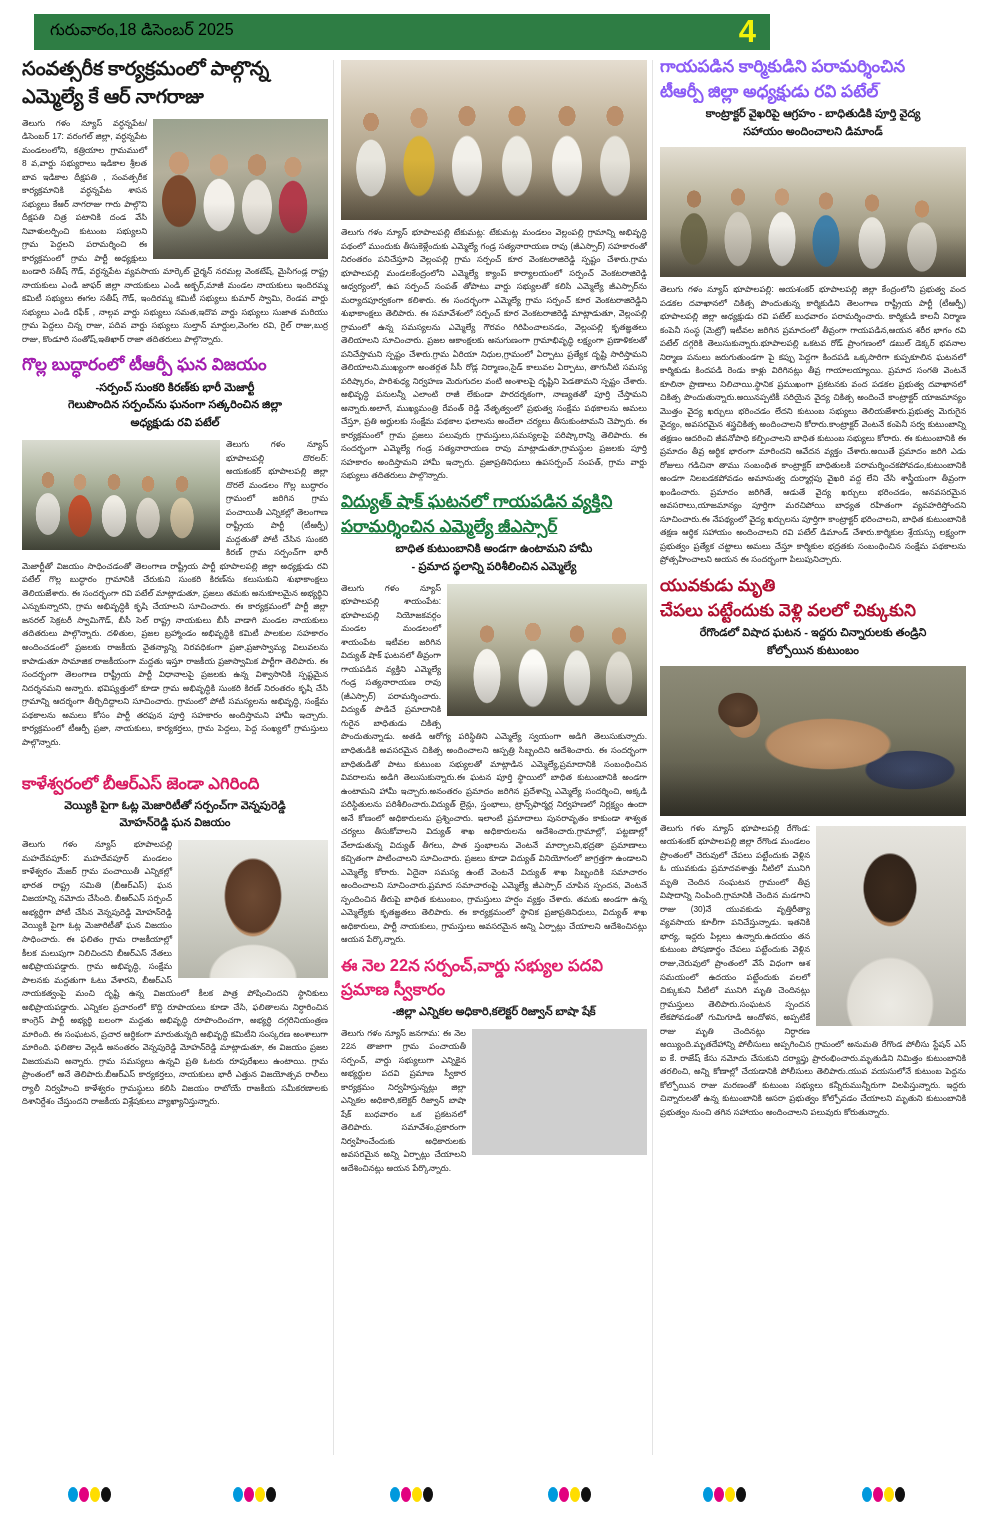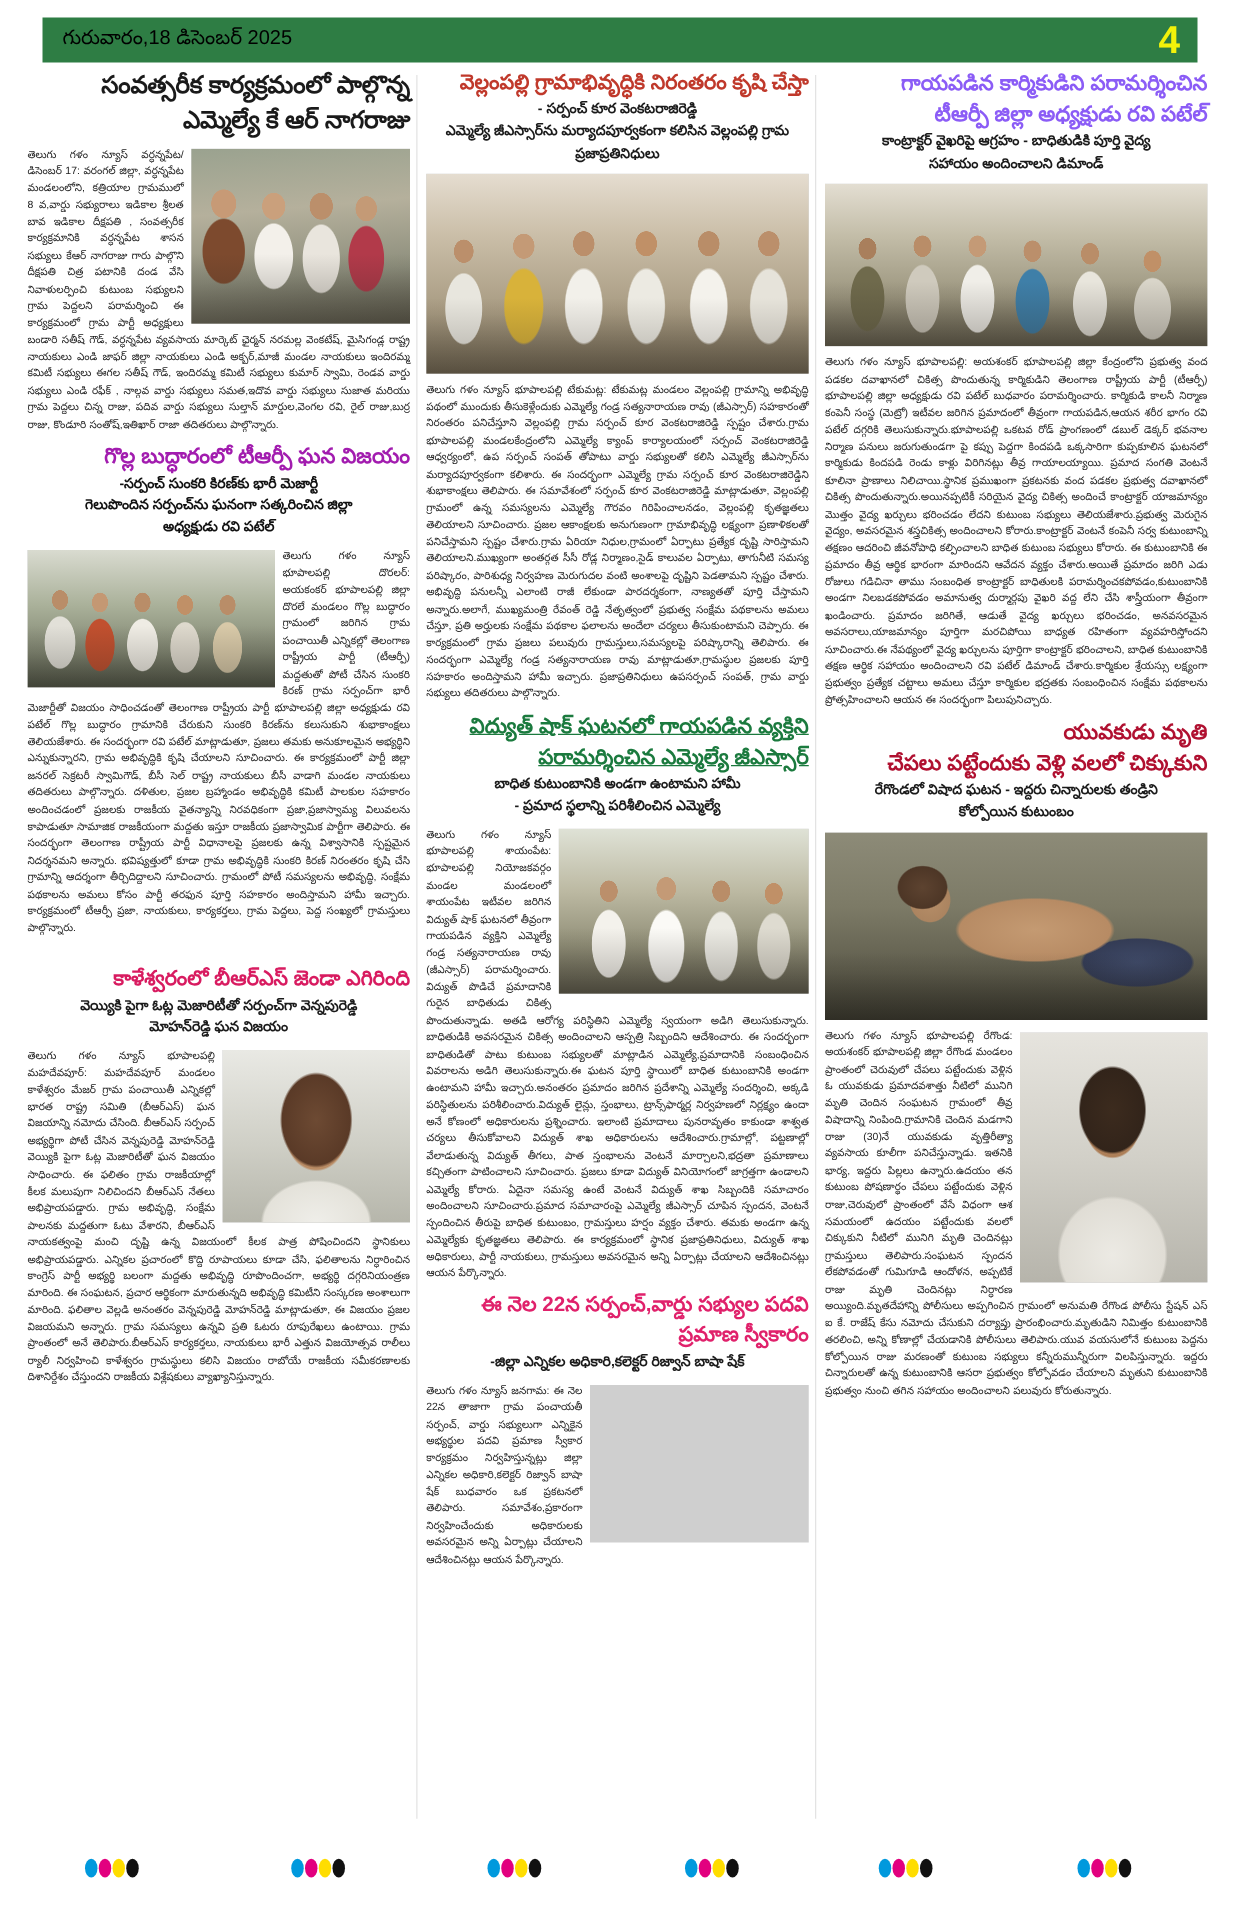--- a/index.html
+++ b/index.html
@@ -15,21 +15,21 @@
     height: 1525px;
     background: #ffffff;
     overflow: hidden;
   }
 
   
   .masthead {
     position: absolute;
     left: 34px;
     top: 14px;
-    width: 924px;
+    width: 736px;
     height: 36px;
     background: #2e7d44;
     display: flex;
     align-items: center;
     justify-content: space-between;
     padding: 0 14px 0 16px;
   }
   .masthead-pageno {
     color: #f2f20a;
     font-size: 31px;
@@ -53,21 +53,21 @@
     top: 60px;
     width: 1px;
     height: 1395px;
     background: #e3e3e3;
   }
   .vrule-1 { left: 333px; }
   .vrule-2 { left: 652px; }
 
   
   .hl {
-    text-align: right;
+    text-align: left;
     line-height: 1.3;
     font-weight: bold;
     margin-bottom: 3px;
   }
   .hl-main-black {
     color: #1a1a1a;
     font-size: 19.5px;
     letter-spacing: -0.2px;
   }
   .hl-red {
@@ -260,26 +260,20 @@
           "></div>
         </div>
         <div class="body">తెలుగు గళం న్యూస్ భూపాలపల్లి మహదేవపూర్: మహదేవపూర్ మండలం కాళేశ్వరం మేజర్ గ్రామ పంచాయితీ ఎన్నికల్లో భారత రాష్ట్ర సమితి (బీఆర్ఎస్) ఘన విజయాన్ని నమోదు చేసింది. బీఆర్ఎస్ సర్పంచ్ అభ్యర్థిగా పోటీ చేసిన వెన్నపురెడ్డి మోహన్‌రెడ్డి వెయ్యికి పైగా ఓట్ల మెజారిటీతో ఘన విజయం సాధించారు. ఈ ఫలితం గ్రామ రాజకీయాల్లో కీలక మలుపుగా నిలిచిందని బీఆర్ఎస్ నేతలు అభిప్రాయపడ్డారు. గ్రామ అభివృద్ధి, సంక్షేమ పాలనకు మద్దతుగా ఓటు వేశారని, బీఆర్ఎస్ నాయకత్వంపై మంచి దృష్టి ఉన్న విజయంలో కీలక పాత్ర పోషించిందని స్థానికులు అభిప్రాయపడ్డారు. ఎన్నికల ప్రచారంలో కొద్ది రూపాయలు కూడా చేసి, ఫలితాలను నిర్ధారించిన కాంగ్రెస్ పార్టీ అభ్యర్థి బలంగా మద్దతు అభివృద్ధి రూపొందించగా, అభ్యర్థి దగ్గరినియంత్రణ మారింది. ఈ సంఘటన, ప్రచార ఆర్థికంగా మారుతున్నది అభివృద్ధి కమిటీని సంస్కరణ అంశాలుగా మారింది. ఫలితాల వెల్లడి అనంతరం వెన్నపురెడ్డి మోహన్‌రెడ్డి మాట్లాడుతూ, ఈ విజయం ప్రజల విజయమని అన్నారు. గ్రామ సమస్యలు ఉన్నవి ప్రతి ఓటరు రూపురేఖలు ఉంటాయి. గ్రామ ప్రాంతంలో అనే తెలిపారు.బీఆర్ఎస్ కార్యకర్తలు, నాయకులు భారీ ఎత్తున విజయోత్సవ రాలీలు ర్యాలీ నిర్వహించి కాళేశ్వరం గ్రామస్థులు కలిసి విజయం రాబోయే రాజకీయ సమీకరణాలకు దిశానిర్దేశం చేస్తుందని రాజకీయ విశ్లేషకులు వ్యాఖ్యానిస్తున్నారు.</div>
       </div>
     </div>
   </div>
 
   <div class="col col-2">
 
     <div>
-      <div class="hl-block">
-        <div class="hl hl-red">వెల్లంపల్లి గ్రామాభివృద్ధికి నిరంతరం కృషి చేస్తా</div>
-        <div class="subhl subhl-dark">- సర్పంచ్ కూర వెంకటరాజిరెడ్డి</div>
-        <div class="subhl subhl-dark">ఎమ్మెల్యే జీఎస్సార్‌ను మర్యాదపూర్వకంగా కలిసిన వెల్లంపల్లి గ్రామ</div>
-        <div class="subhl subhl-dark">ప్రజాప్రతినిధులు</div>
-      </div>
       <div class="photo photo-block" style="height:160px;">
         <div class="ph" style="background:
           linear-gradient(to bottom, rgba(255,255,255,0) 62%, rgba(30,25,20,0.28) 100%),
           radial-gradient(ellipse 24px 46px at 30px 108px, #e8e6de 0%, #e8e6de 60%, transparent 63%),
           radial-gradient(ellipse 11px 13px at 30px 62px, #bb8f6b 0%, #bb8f6b 70%, transparent 73%),
           radial-gradient(ellipse 26px 50px at 78px 106px, #d8b23a 0%, #d8b23a 58%, transparent 62%),
           radial-gradient(ellipse 12px 14px at 78px 58px, #c49a76 0%, #c49a76 70%, transparent 73%),
           radial-gradient(ellipse 25px 50px at 126px 106px, #f2f0ea 0%, #f2f0ea 58%, transparent 62%),
           radial-gradient(ellipse 12px 14px at 126px 56px, #bb8f6b 0%, #bb8f6b 70%, transparent 73%),
           radial-gradient(ellipse 25px 50px at 176px 106px, #eceae2 0%, #eceae2 58%, transparent 62%),

